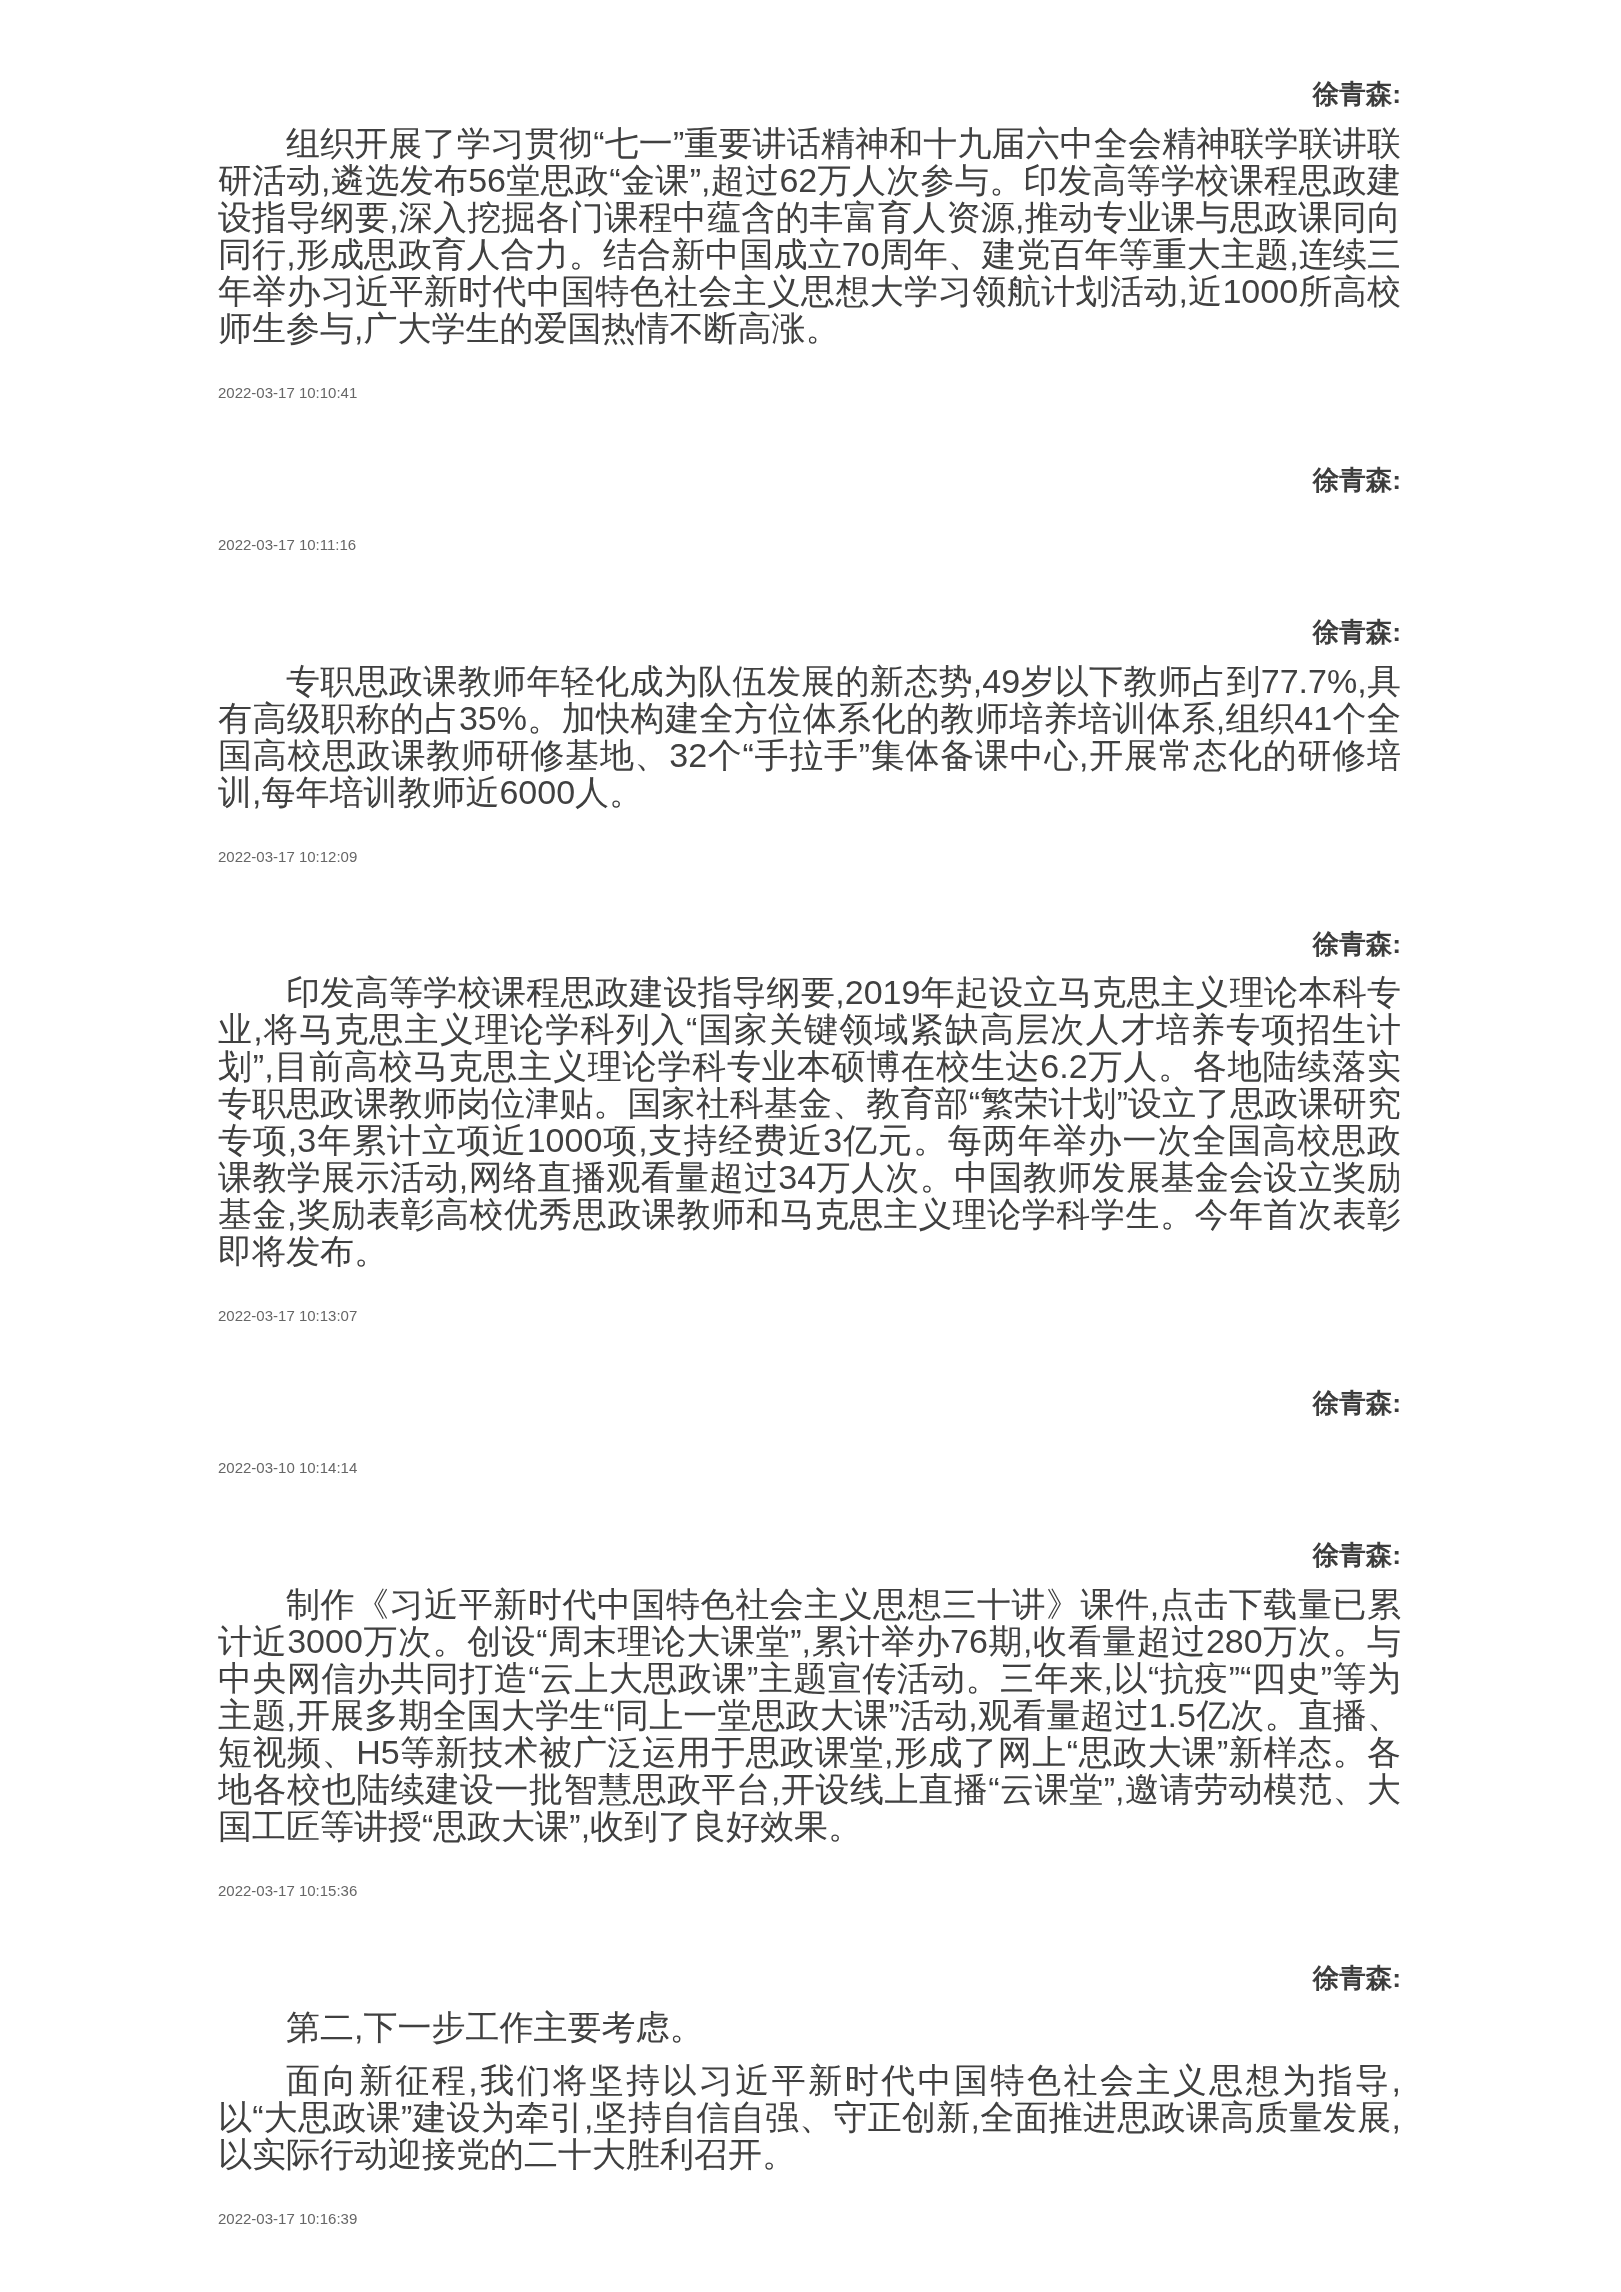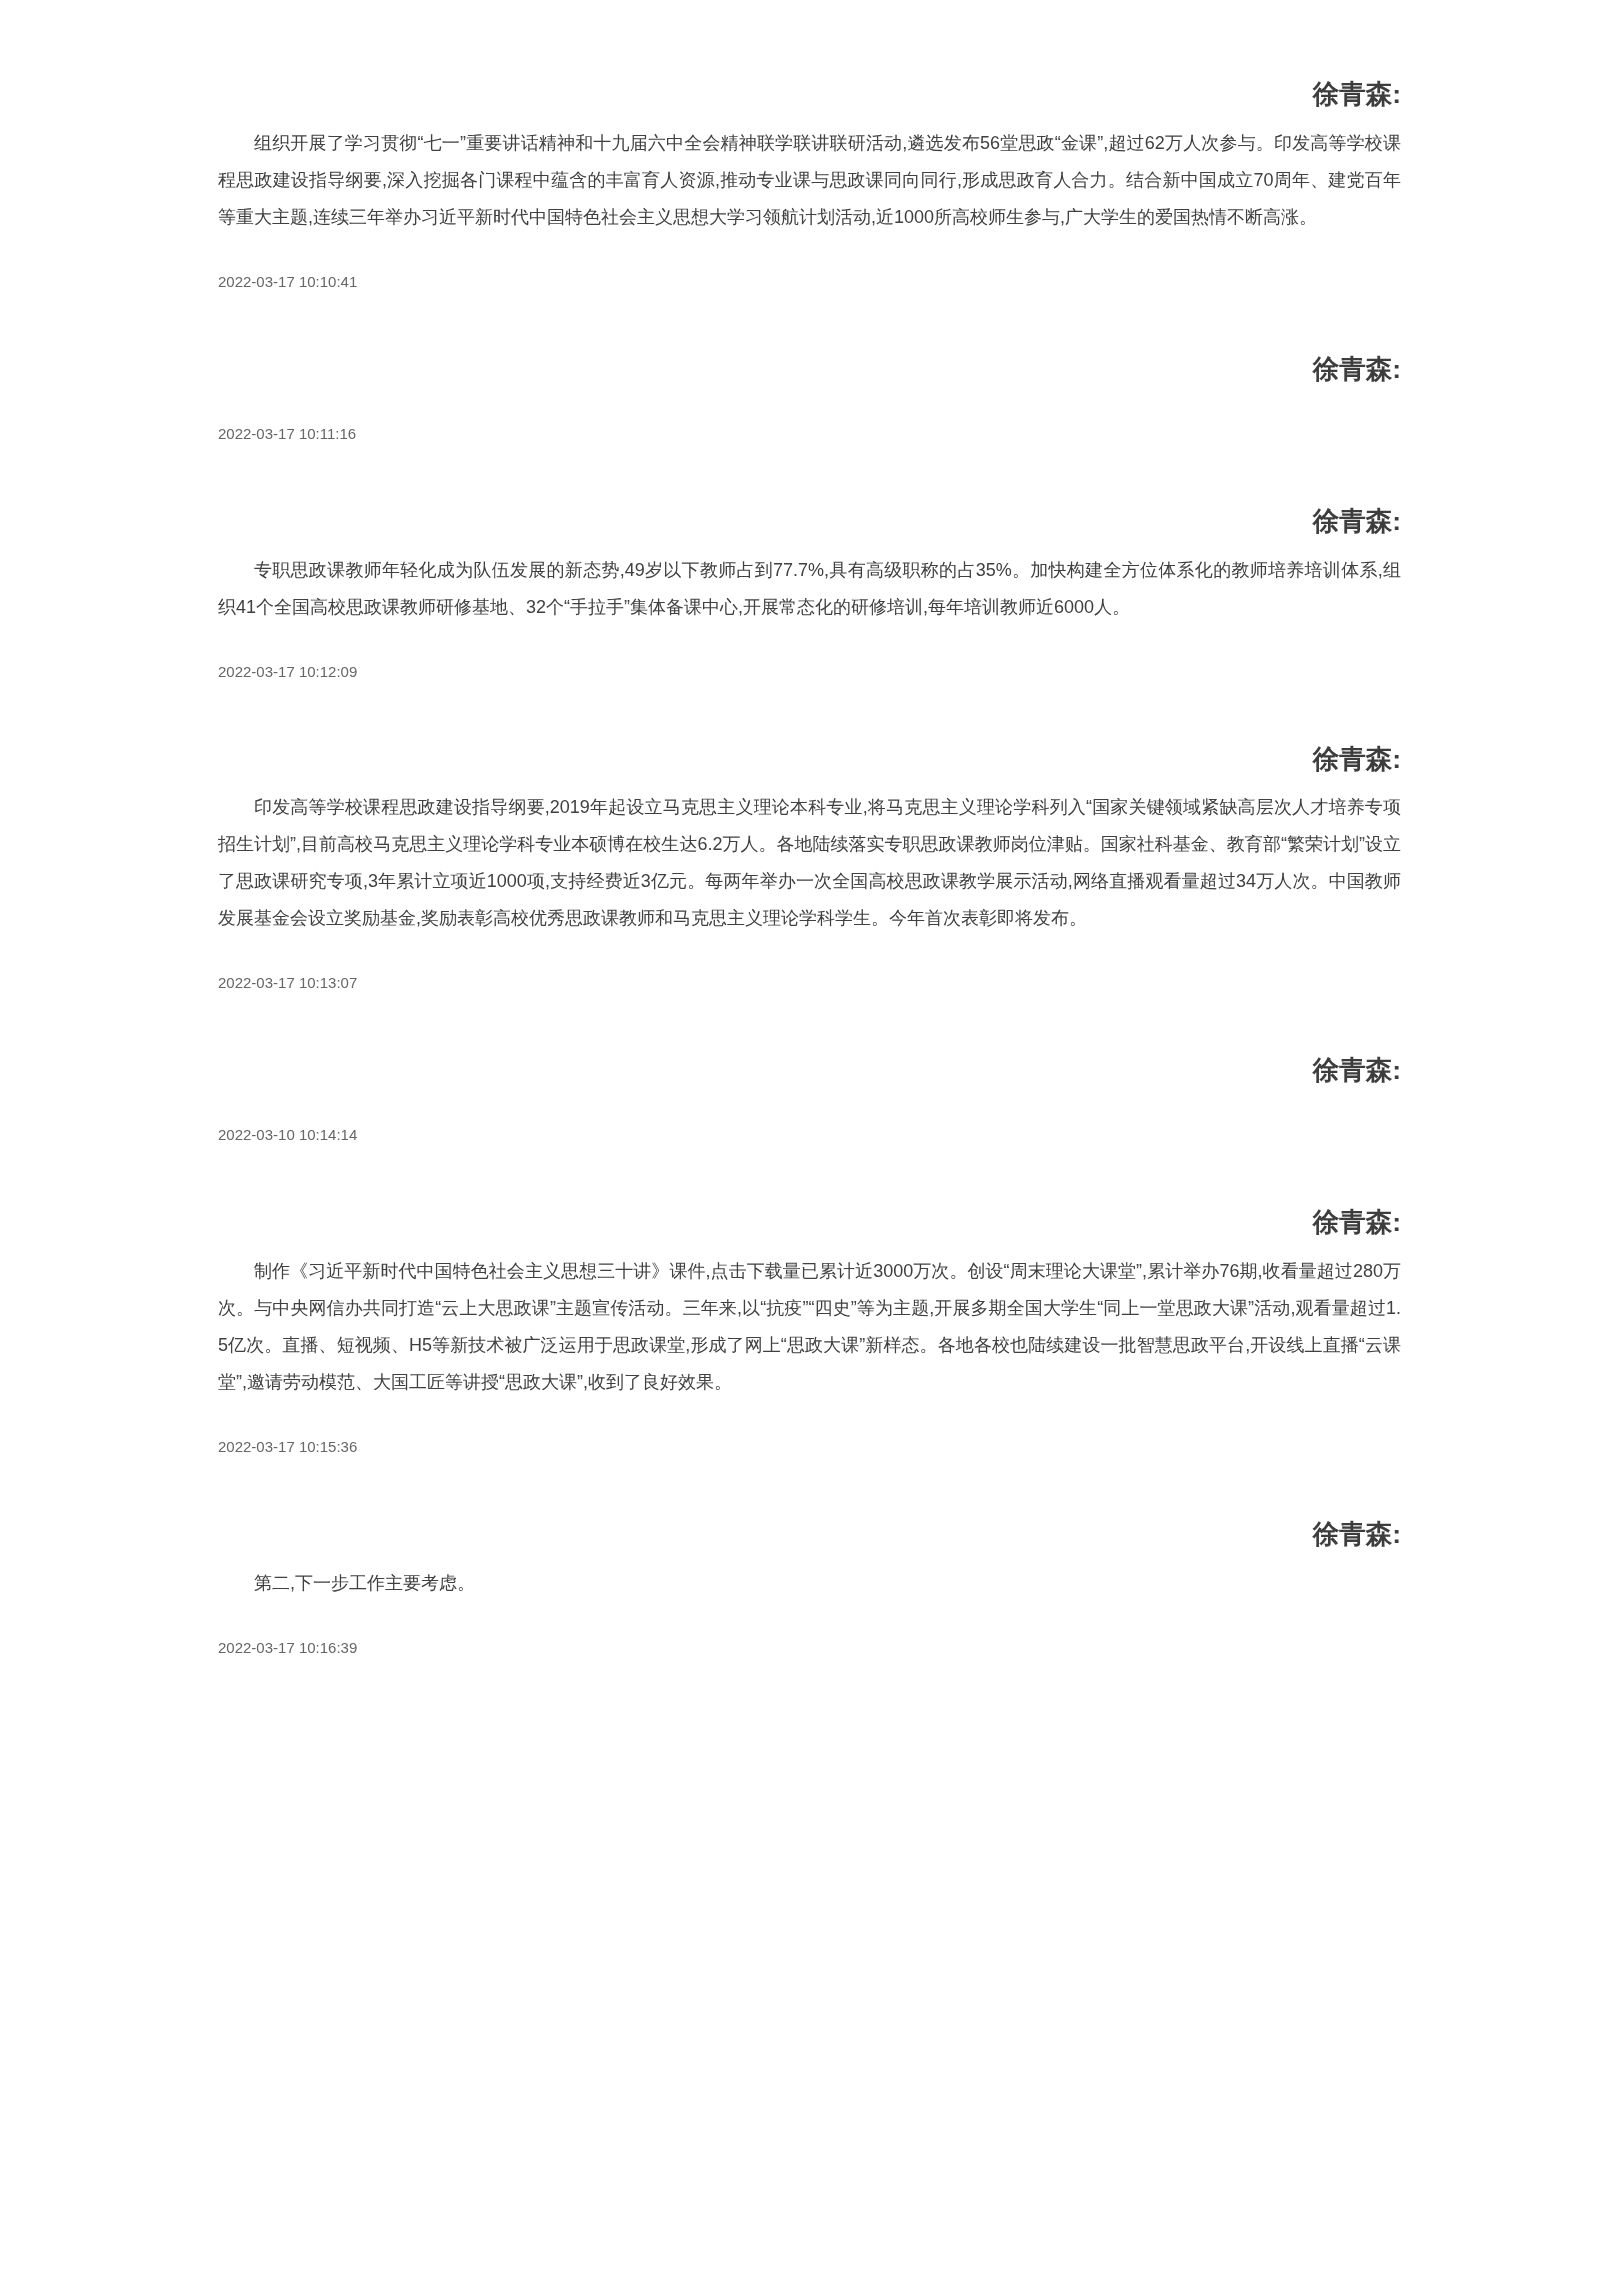--- a/index.html
+++ b/index.html
@@ -24,21 +24,21 @@
   }
   .speaker {
     font-size: 26.5px;
     line-height: 37px;
     font-weight: bold;
     color: #3d3d3d;
     margin: 0 0 11.8px 0;
     text-align: right;
   }
   .para {
-    font-size: 18px;
+    font-size: 34px;
     line-height: 37px;
     text-indent: 2em;
     text-align: justify;
     margin: 0 0 15.7px 0;
     color: #404040;
     word-break: break-all;
   }
   .para:last-of-type {
     margin-bottom: 0;
   }
@@ -84,17 +84,18 @@
 
   <div class="message">
     <div class="speaker">徐青森:</div>
     <p class="para">制作《习近平新时代中国特色社会主义思想三十讲》课件,点击下载量已累计近3000万次。创设“周末理论大课堂”,累计举办76期,收看量超过280万次。与中央网信办共同打造“云上大思政课”主题宣传活动。三年来,以“抗疫”“四史”等为主题,开展多期全国大学生“同上一堂思政大课”活动,观看量超过1.5亿次。直播、短视频、H5等新技术被广泛运用于思政课堂,形成了网上“思政大课”新样态。各地各校也陆续建设一批智慧思政平台,开设线上直播“云课堂”,邀请劳动模范、大国工匠等讲授“思政大课”,收到了良好效果。</p>
     <div class="timestamp">2022-03-17 10:15:36</div>
   </div>
 
   <div class="message">
     <div class="speaker">徐青森:</div>
     <p class="para">第二,下一步工作主要考虑。</p>
+    <p class="para">面向新征程,我们将坚持以习近平新时代中国特色社会主义思想为指导,以“大思政课”建设为牵引,坚持自信自强、守正创新,全面推进思政课高质量发展,以实际行动迎接党的二十大胜利召开。</p>
     <div class="timestamp">2022-03-17 10:16:39</div>
   </div>
 
 </div>
 
 
 </body></html>

